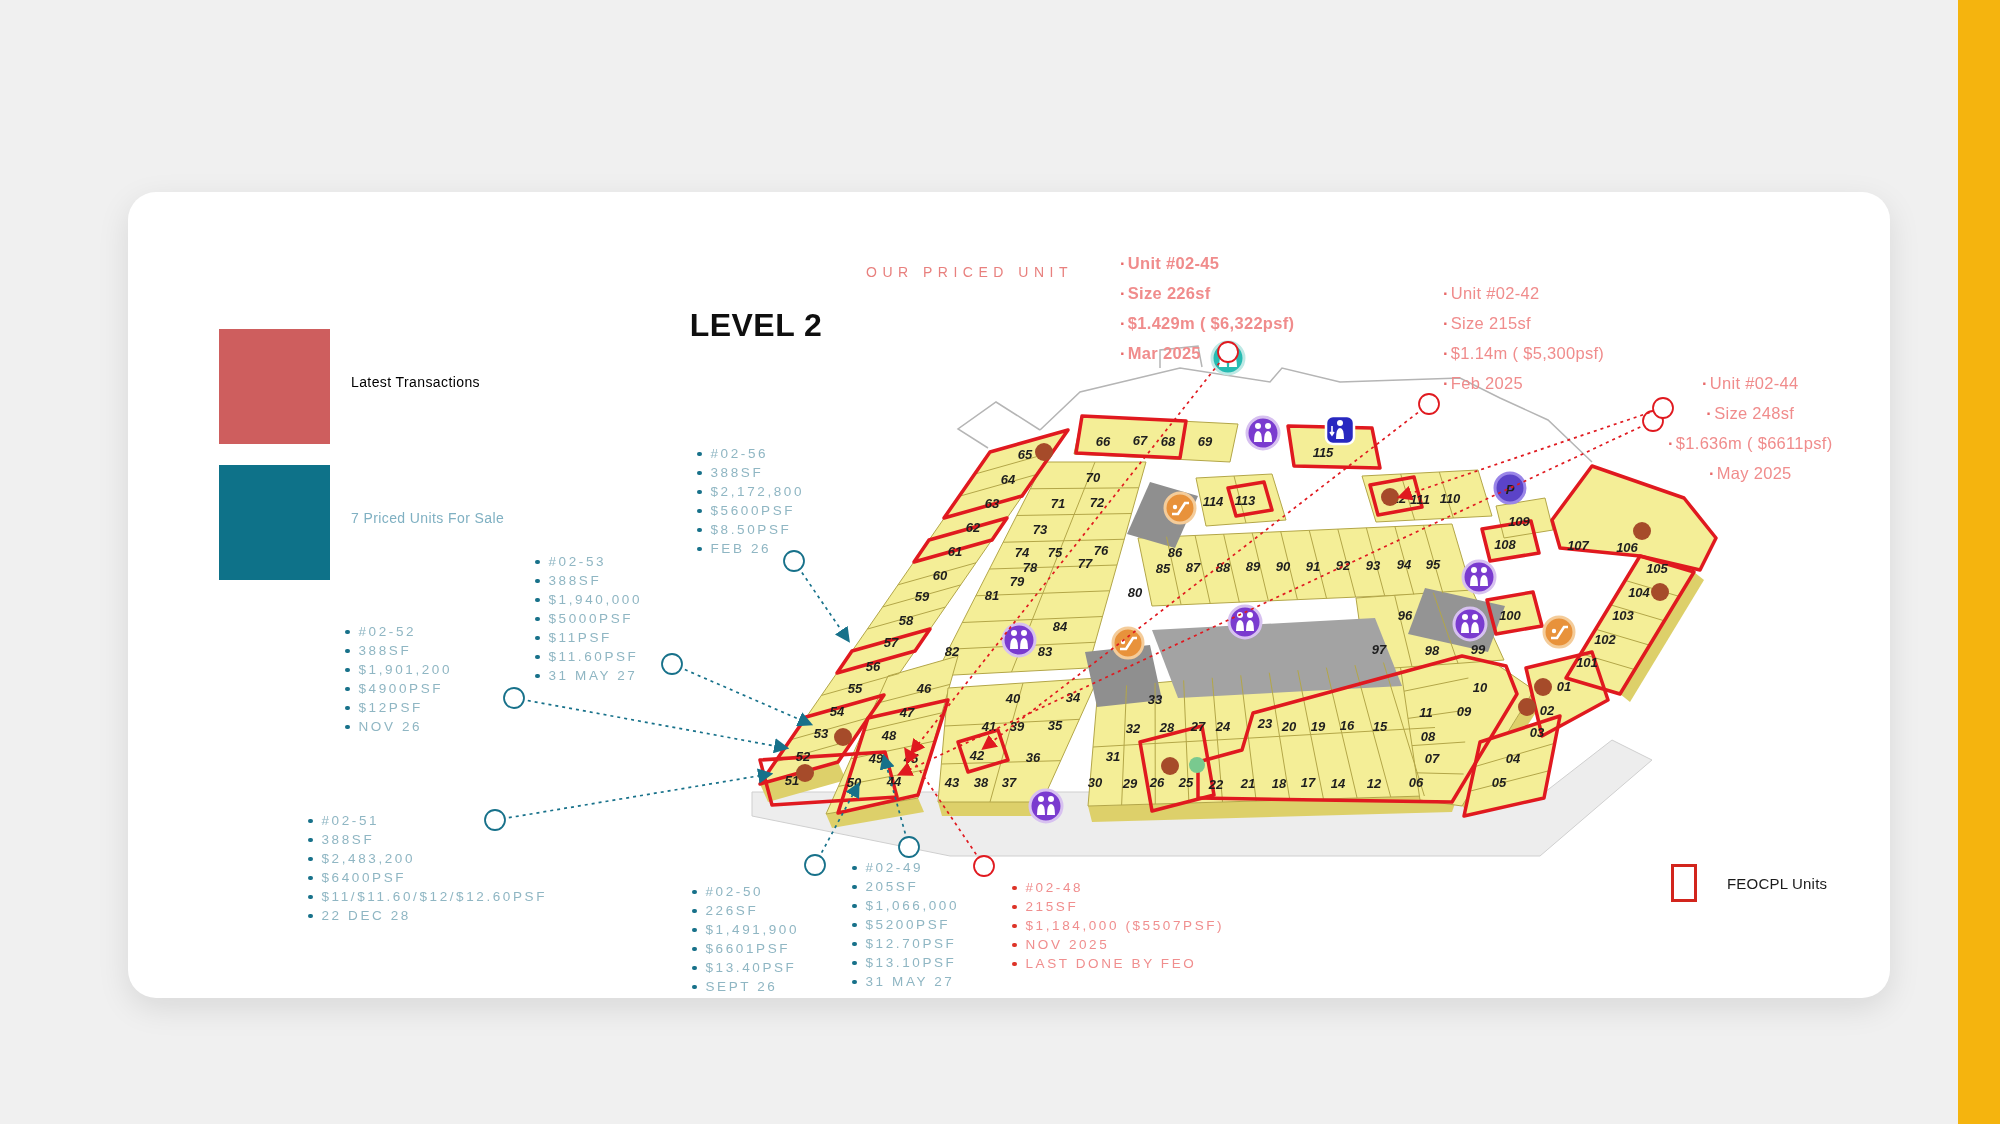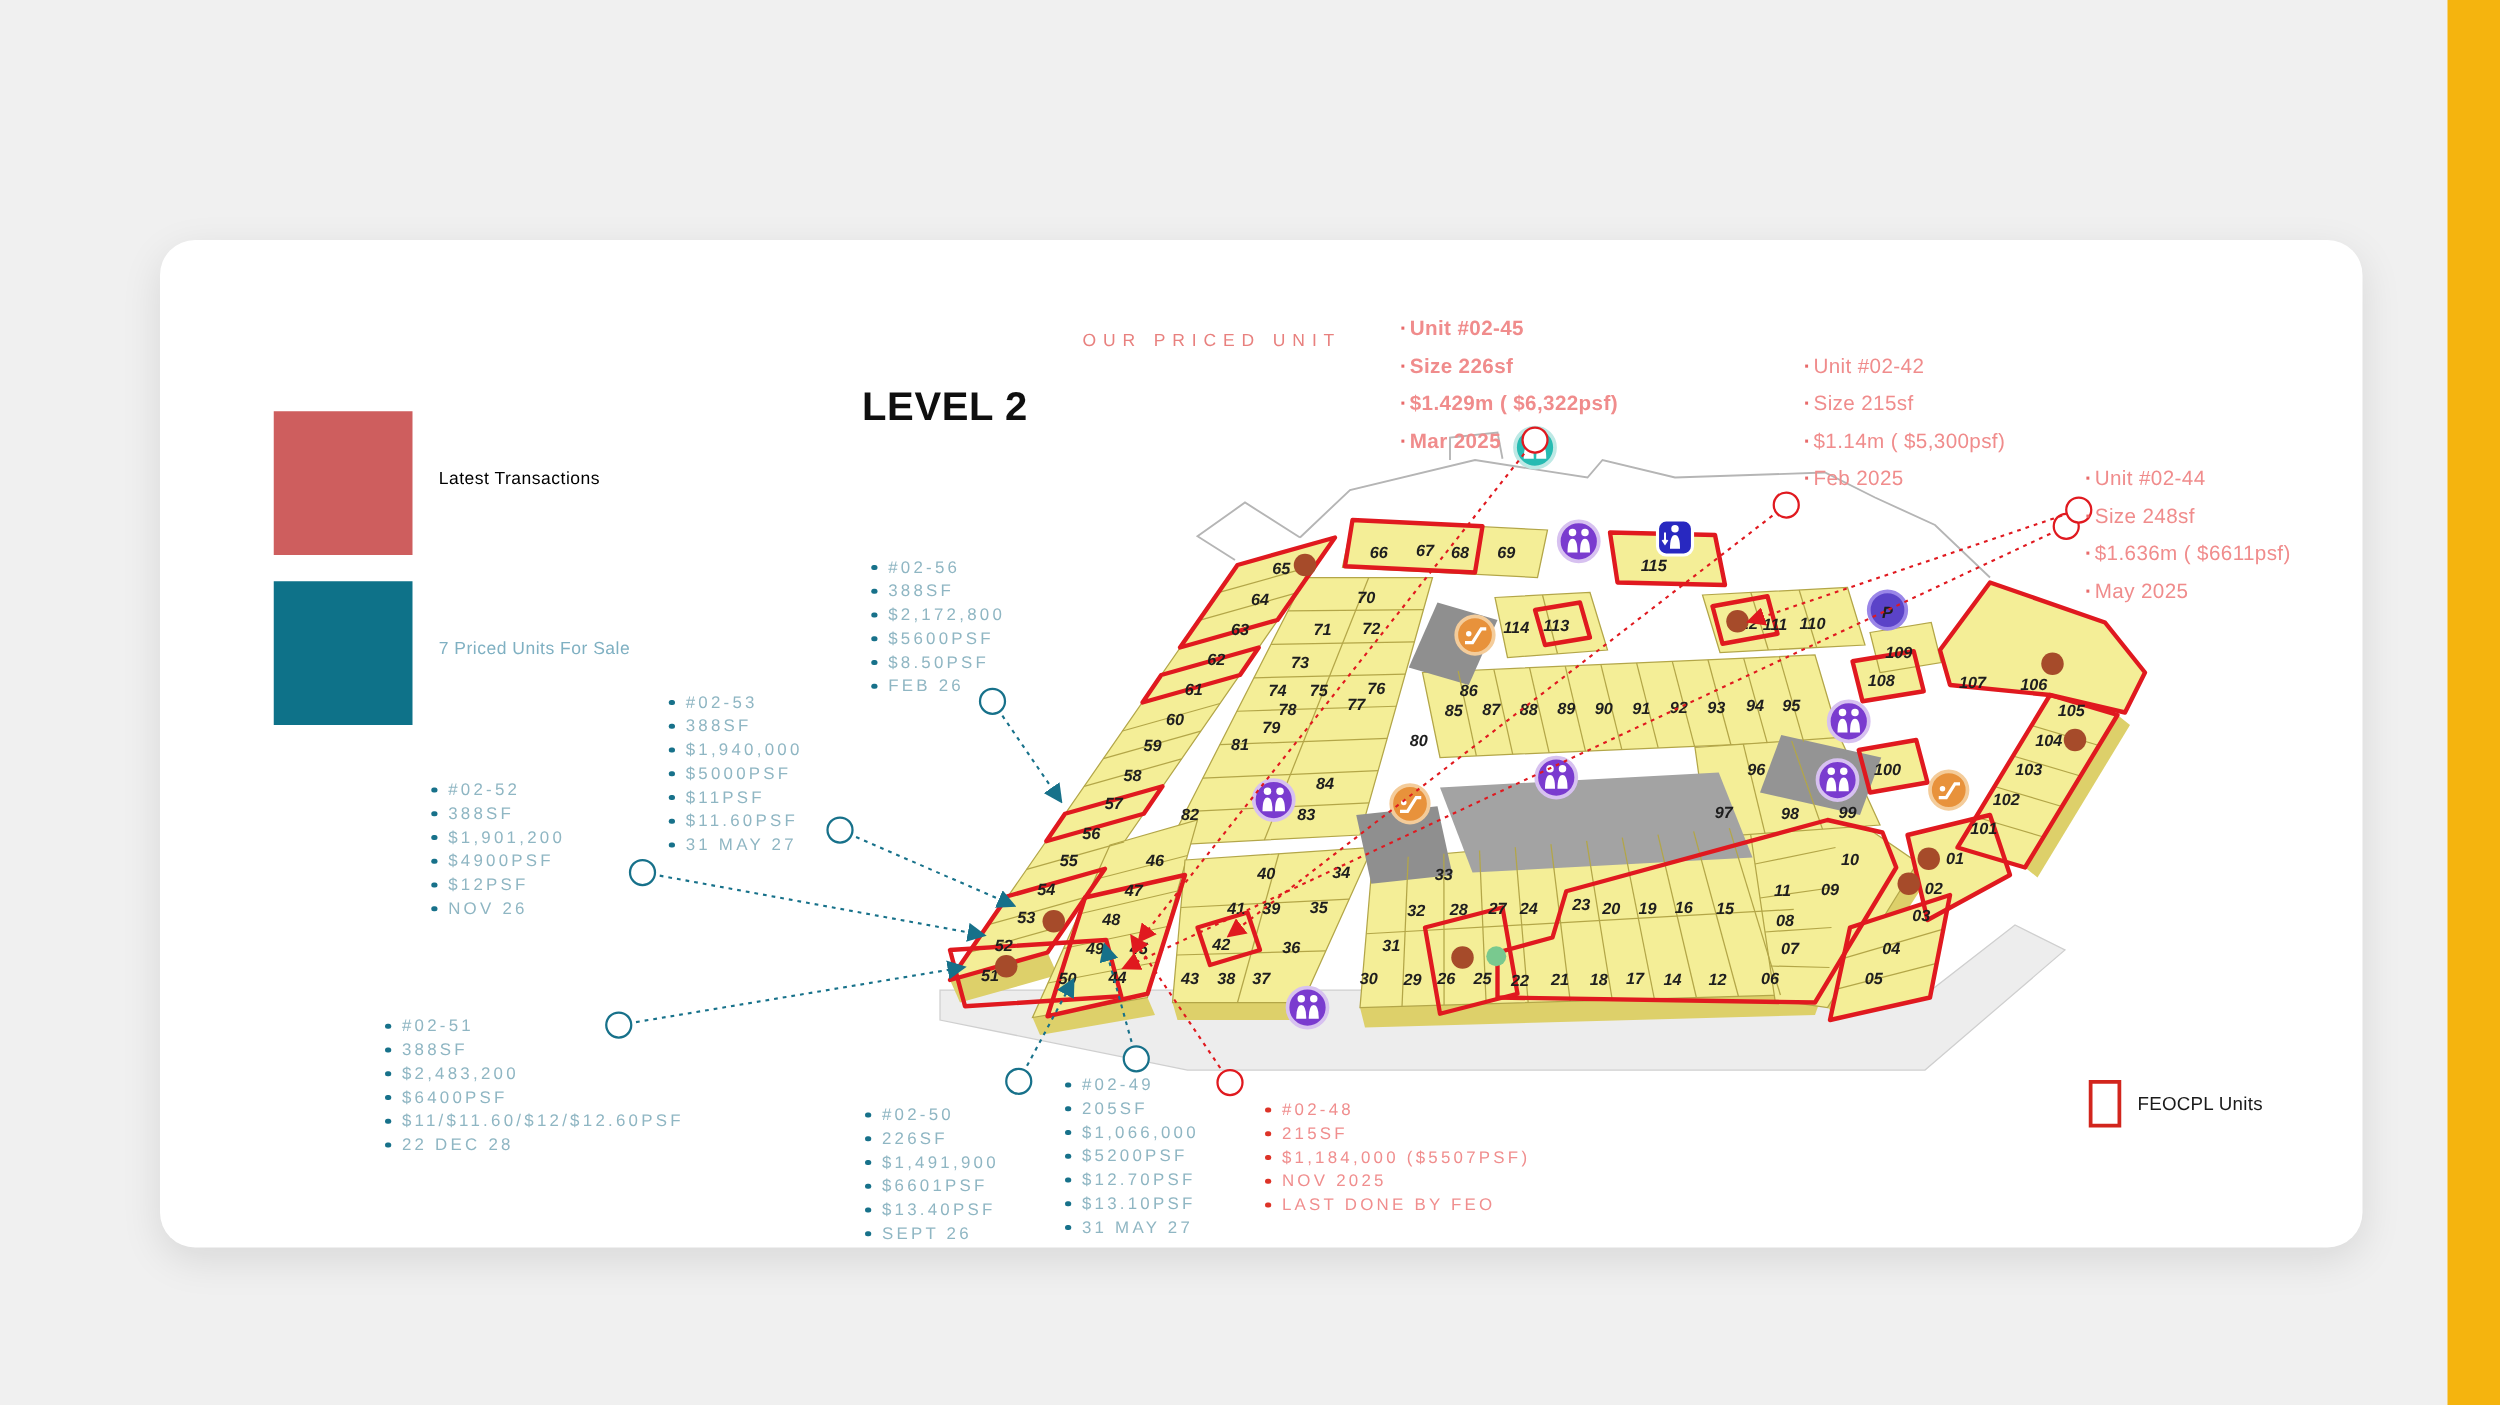--- a/index.html
+++ b/index.html
@@ -19,21 +19,21 @@
   #callouts .callout{position:absolute;list-style:none;margin:0;padding:0;}
   .callout li{white-space:nowrap;}
   .callout.spaced li{font-size:13.5px;letter-spacing:2.6px;line-height:19px;}
   .callout.spaced.teal li{color:#8FB6C3;}
   .callout.spaced.red li{color:#F08E8E;}
   .callout.spaced li::before{content:"";display:inline-block;width:4.5px;height:4.5px;border-radius:50%;margin-right:9px;margin-bottom:2px;}
   .callout.spaced.teal li::before{background:#17718A;}
   .callout.spaced.red li::before{background:#DD3327;}
   .callout.compact li{font-size:16.5px;letter-spacing:.3px;line-height:30px;color:#F08C8C;}
   .callout.compact li::before{content:"\00B7";font-weight:700;margin-right:2px;color:#E86A6A;}
-  .feocpl{position:absolute;left:1671px;top:864px;display:flex;align-items:center;gap:13px;}
+  .feocpl{position:absolute;left:1671px;top:864px;display:flex;align-items:center;gap:30px;}
   .feocpl .box{display:inline-block;width:20px;height:32px;background:#fff;border:3.5px solid #D2251D;}
   .feocpl .lbl{font-size:15px;color:#1b1b1b;letter-spacing:.2px;}
 </style>
 </head>
 <body>
 
 <div class="page">
   <div class="accent-bar"></div>
   <div class="card"></div>
 
@@ -470,21 +470,21 @@
         <li>Size 226sf</li>
         <li>$1.429m ( $6,322psf)</li>
         <li>Mar 2025</li>
       </ul>
       <ul class="callout compact red" style="left: 1443px; top: 278px;">
         <li>Unit #02-42</li>
         <li>Size 215sf</li>
         <li>$1.14m ( $5,300psf)</li>
         <li>Feb 2025</li>
       </ul>
-      <ul class="callout compact red" style="left: 1668px; top: 368px;">
+      <ul class="callout compact red" style="left: 1668px; top: 368px; text-align: center;">
         <li>Unit #02-44</li>
         <li>Size 248sf</li>
         <li>$1.636m ( $6611psf)</li>
         <li>May 2025</li>
       </ul>
     </div>
 
   <div class="feocpl">
     <span class="box"></span>
     <span class="lbl">FEOCPL Units</span>

